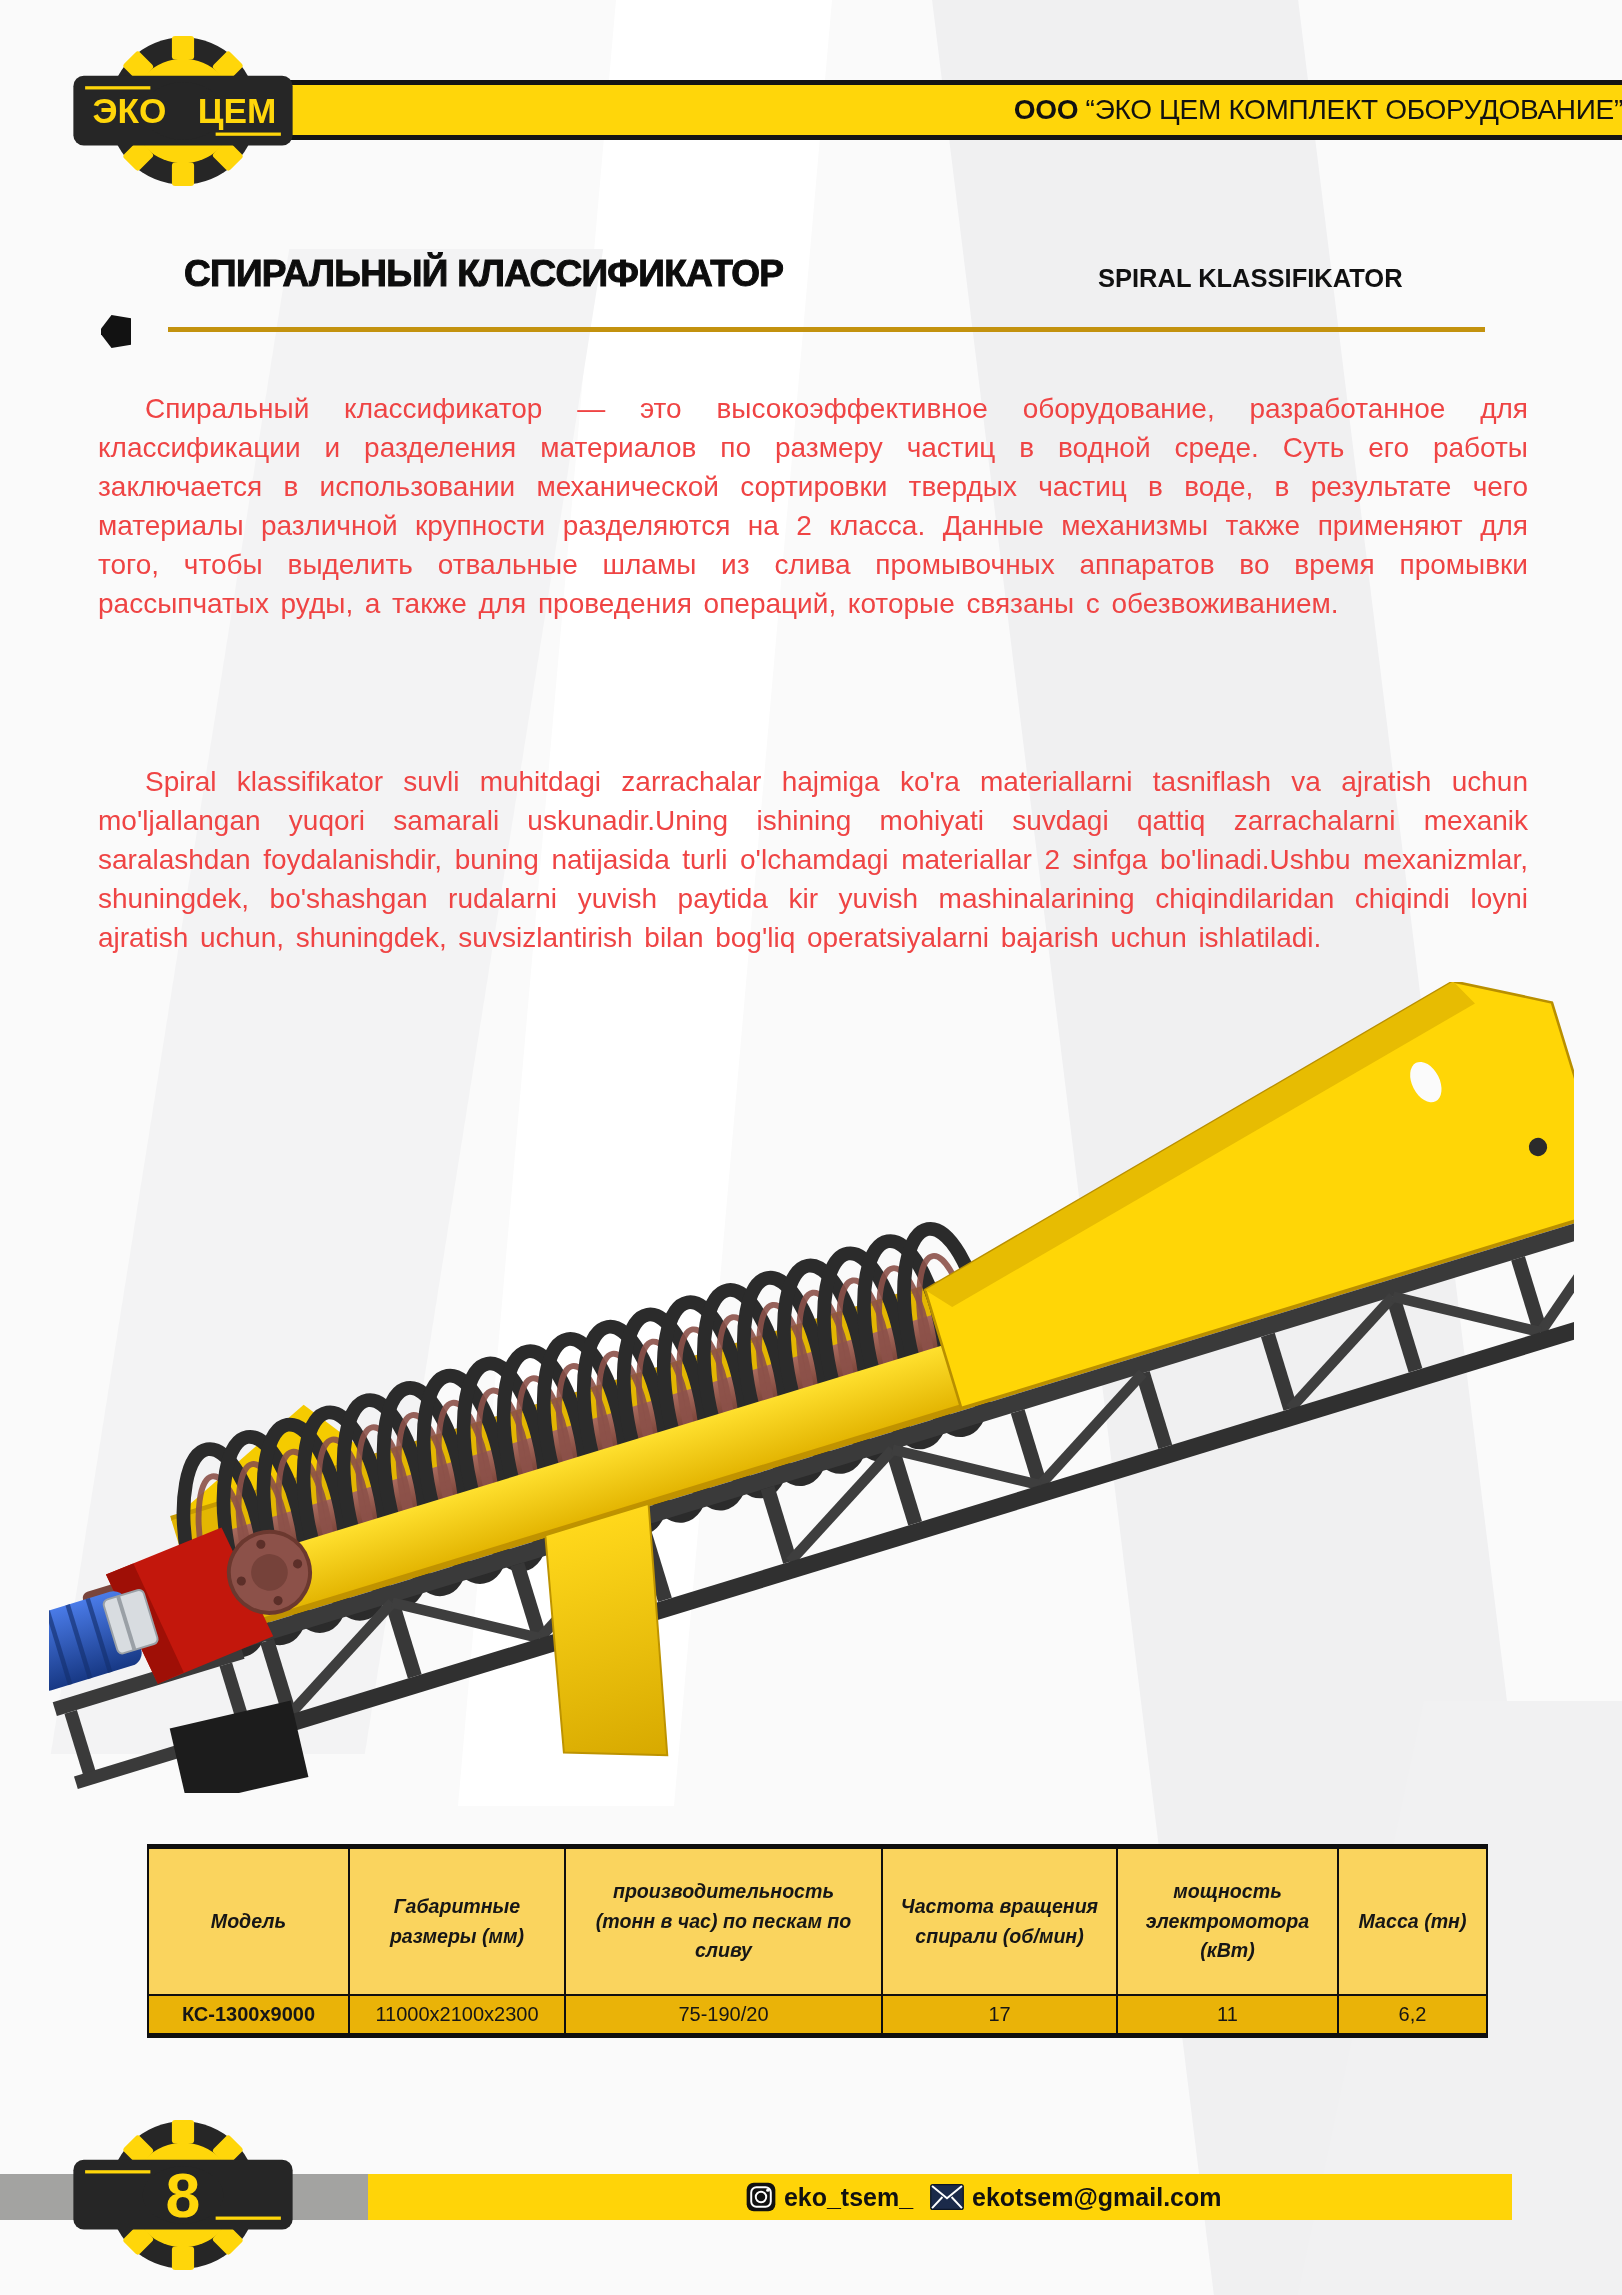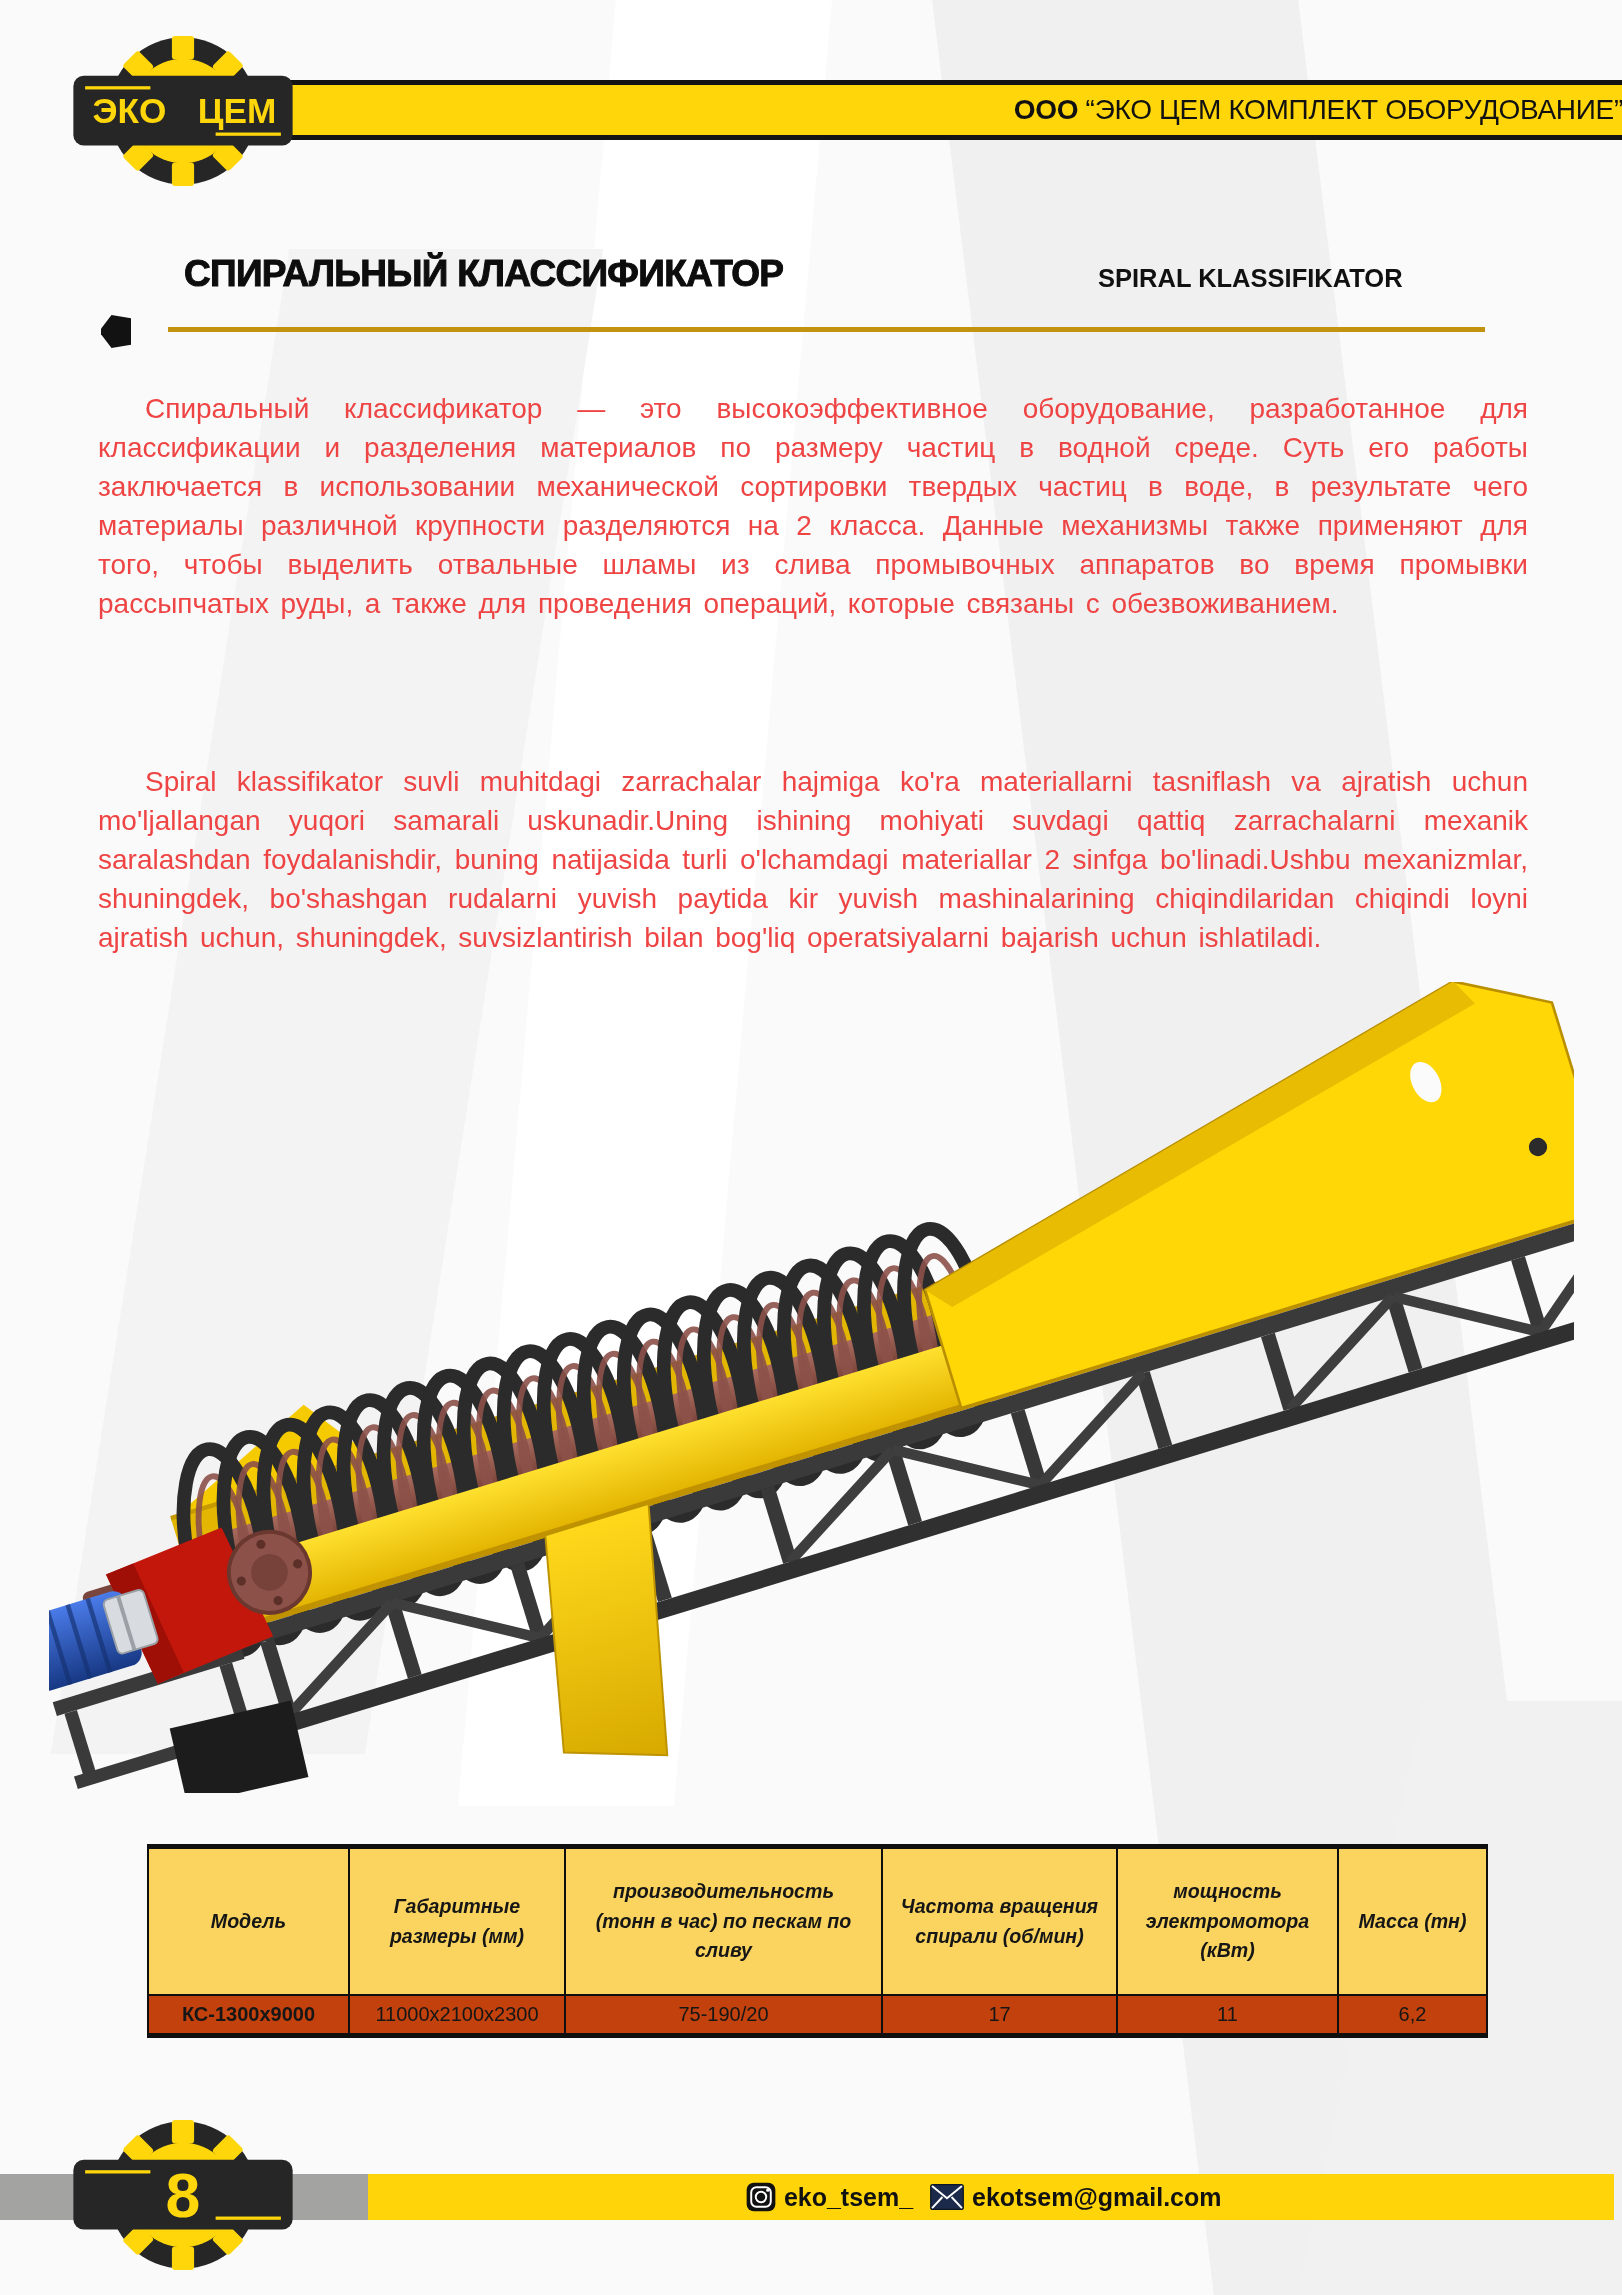--- a/index.html
+++ b/index.html
@@ -41,27 +41,27 @@
 
   
   .tbl-caption{left:147px;top:1806px;width:1338px;text-align:center;
                font-size:21.6px;font-weight:bold;font-style:italic;color:#0e0e0e;}
   table.spec{left:147px;top:1844px;position:absolute;z-index:2;border-collapse:collapse;
              width:1338px;table-layout:fixed;
              border-top:5.2px solid #0f0f0f;border-bottom:5.2px solid #0f0f0f;}
   table.spec th, table.spec td{border:2px solid #0f0f0f;text-align:center;vertical-align:middle;}
   table.spec th{background:#FAD45E;height:145px;font-size:19.6px;font-weight:bold;font-style:italic;
                 white-space:pre-line;line-height:1.5;padding:0 6.5px;}
-  table.spec td{background:#c2410c;height:35px;font-size:20px;font-style:normal;}
+  table.spec td{background:#eab308;height:35px;font-size:20px;font-style:normal;}
   td.model{font-weight:bold;}
   .c0{width:201px}.c1{width:216px}.c2{width:317px}.c3{width:235px}.c4{width:221px}.c5{width:149px}
 
   
   .foot-gray{left:0;top:2174px;width:368px;height:46px;background:#A3A3A1;}
-  .foot-yellow{left:368px;top:2174px;width:1246px;height:46px;background:#FFD408;
+  .foot-yellow{left:368px;top:2174px;width:1144px;height:46px;background:#FFD408;
                display:flex;align-items:center;gap:17px;padding-left:378px;box-sizing:border-box;}
   .contact{display:flex;align-items:center;gap:7.9px;font-size:25px;font-weight:bold;color:#111;}
   .contact + .contact{}
   .foot-logo{left:72px;top:2118px;width:222px;height:154px;}
   .foot-logo svg{width:100%;height:100%;}
 </style>
 </head>
 <body>
 
 <div class="page">

